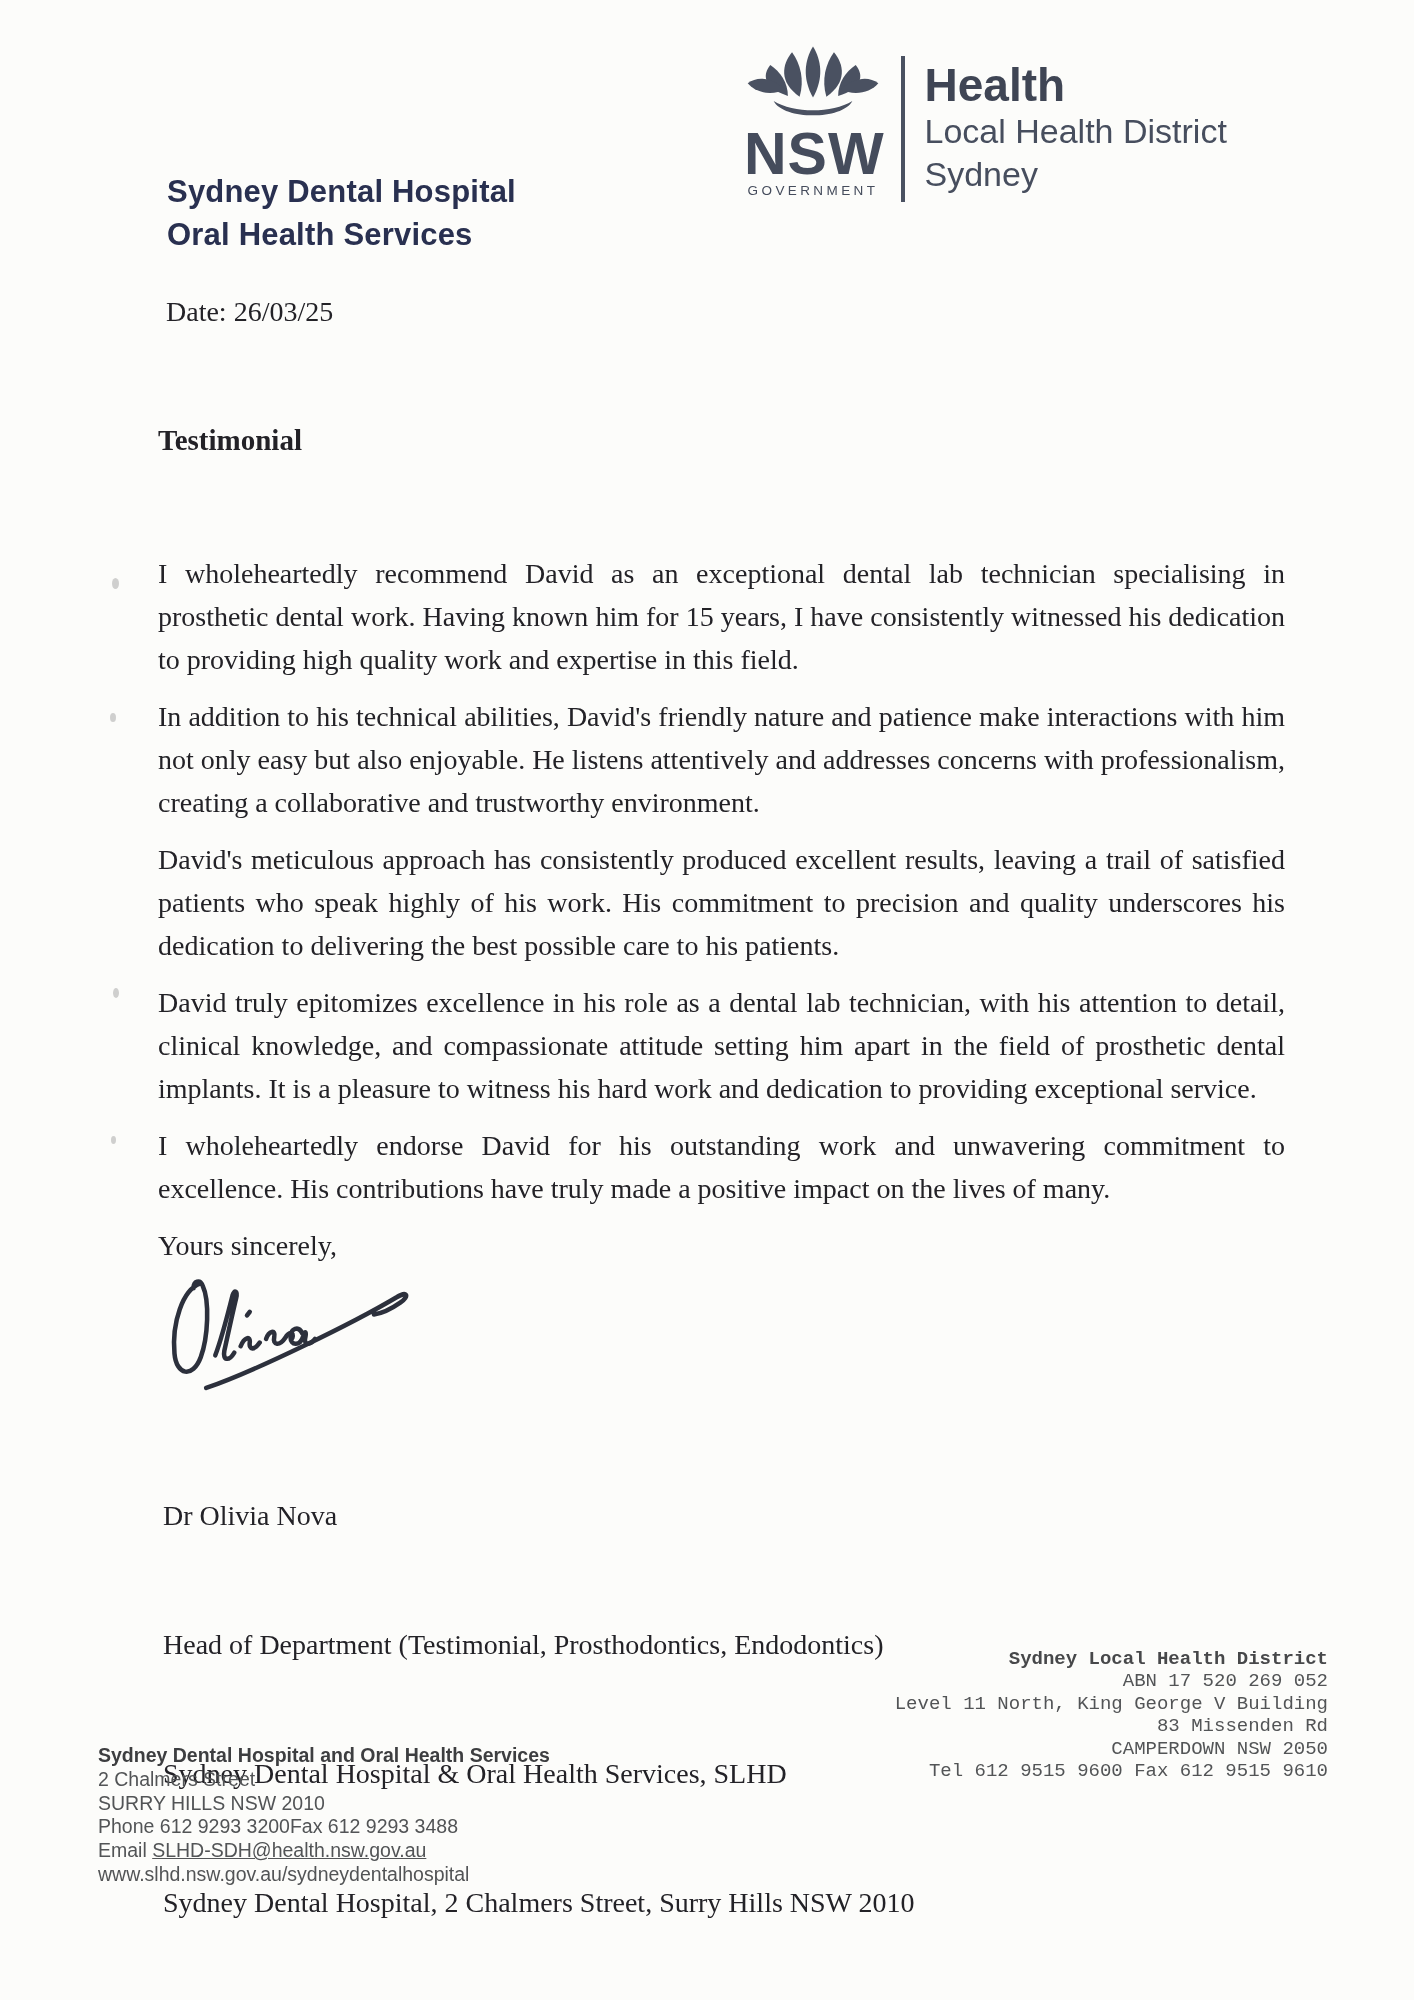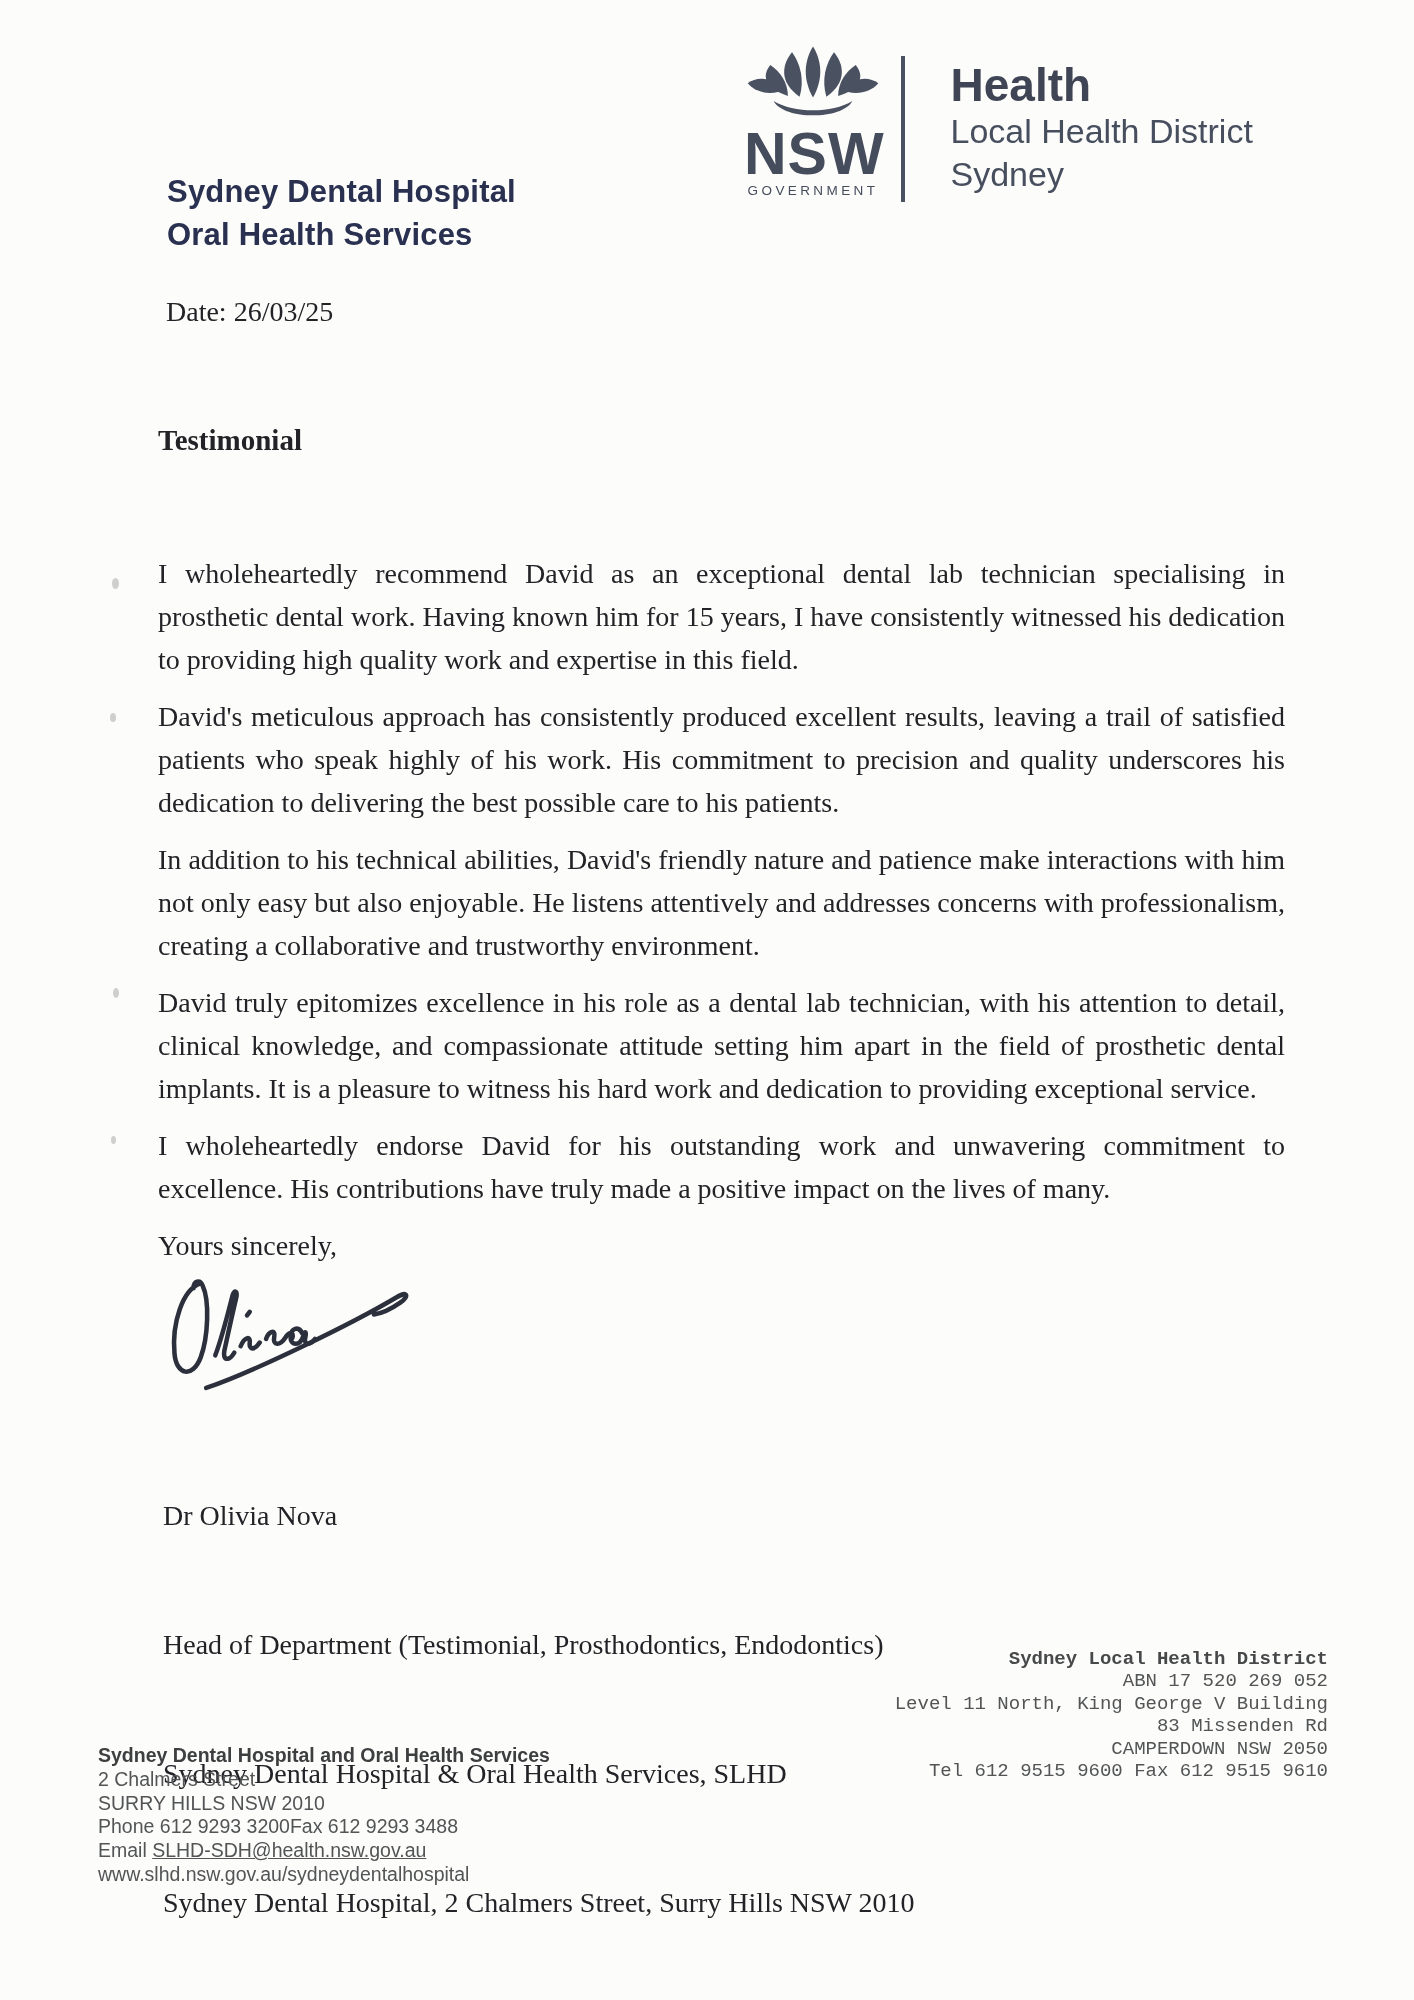--- a/index.html
+++ b/index.html
@@ -21,21 +21,21 @@
   .logo-flower{display:block;margin:0 auto;}
   .logo-nsw{
     font-family:"Liberation Sans","DejaVu Sans",sans-serif;
     font-weight:900;font-size:59px;line-height:56px;letter-spacing:1px;color:#454c5c;
   }
   .logo-gov{
     font-family:"Liberation Sans","DejaVu Sans",sans-serif;
     font-size:13.5px;letter-spacing:3.4px;line-height:15px;color:#454c5c;margin-top:1px;
   }
   .logo-divider{width:3.5px;height:146px;background:#4a5161;margin:12px 20px 0 19px;}
-  .logo-right{padding-top:16px;font-family:"Liberation Sans","DejaVu Sans",sans-serif;color:#474e5e;margin-left:26px;}
+  .logo-right{padding-top:16px;font-family:"Liberation Sans","DejaVu Sans",sans-serif;color:#474e5e;}
   .logo-health{font-weight:bold;font-size:46px;line-height:50px;color:#3f4554;}
   .logo-sub{font-size:34px;line-height:43px;font-weight:400;}
   .date-line{position:absolute;left:166px;top:296px;font-size:28px;}
   
   .title{
     position:absolute;left:158px;top:424px;width:1150px;
     text-align:left;font-weight:bold;font-size:29px;
   }
   .letter-body{position:absolute;left:158px;top:552px;width:1127px;font-size:28px;line-height:43px;}
   .letter-body p{margin:0 0 14px 0;text-align:justify;}
@@ -93,22 +93,22 @@
       <div class="logo-sub">Sydney</div>
     </div>
   </div>
 
   <div class="date-line">Date: 26/03/25</div>
 
   <div class="title">Testimonial</div>
 
   <div class="letter-body">
     <p>I wholeheartedly recommend David as an exceptional dental lab technician specialising in prosthetic dental work. Having known him for 15 years, I have consistently witnessed his dedication to providing high quality work and expertise in this field.</p>
+    <p>In addition to his technical abilities, David's friendly nature and patience make interactions with him not only easy but also enjoyable. He listens attentively and addresses concerns with professionalism, creating a collaborative and trustworthy environment.</p>
     <p>David's meticulous approach has consistently produced excellent results, leaving a trail of satisfied patients who speak highly of his work. His commitment to precision and quality underscores his dedication to delivering the best possible care to his patients.</p>
-    <p>In addition to his technical abilities, David's friendly nature and patience make interactions with him not only easy but also enjoyable. He listens attentively and addresses concerns with professionalism, creating a collaborative and trustworthy environment.</p>
     <p>David truly epitomizes excellence in his role as a dental lab technician, with his attention to detail, clinical knowledge, and compassionate attitude setting him apart in the field of prosthetic dental implants. It is a pleasure to witness his hard work and dedication to providing exceptional service.</p>
     <p>I wholeheartedly endorse David for his outstanding work and unwavering commitment to excellence. His contributions have truly made a positive impact on the lives of many.</p>
     <p class="closing">Yours sincerely,</p>
   </div>
 
   <svg class="signature" width="272" height="142" viewBox="0 0 300 150" fill="none" stroke="#2c303c" stroke-width="5" stroke-linecap="round" stroke-linejoin="round" xmlns="http://www.w3.org/2000/svg">
     <path d="M55 25 C36 32 24 68 27 102 C29 126 47 130 56 106 C64 84 66 44 58 27 C55 20 48 22 48 30"></path>
     <path d="M72 104 C78 88 86 58 91 38 C93 31 97 33 95 41 C90 62 84 90 82 99 C80 110 87 111 93 101"></path>
     <path d="M100 94 C104 84 111 82 110 90 C109 98 115 99 121 90"></path>
     <path d="M107 60 L110 56"></path>

